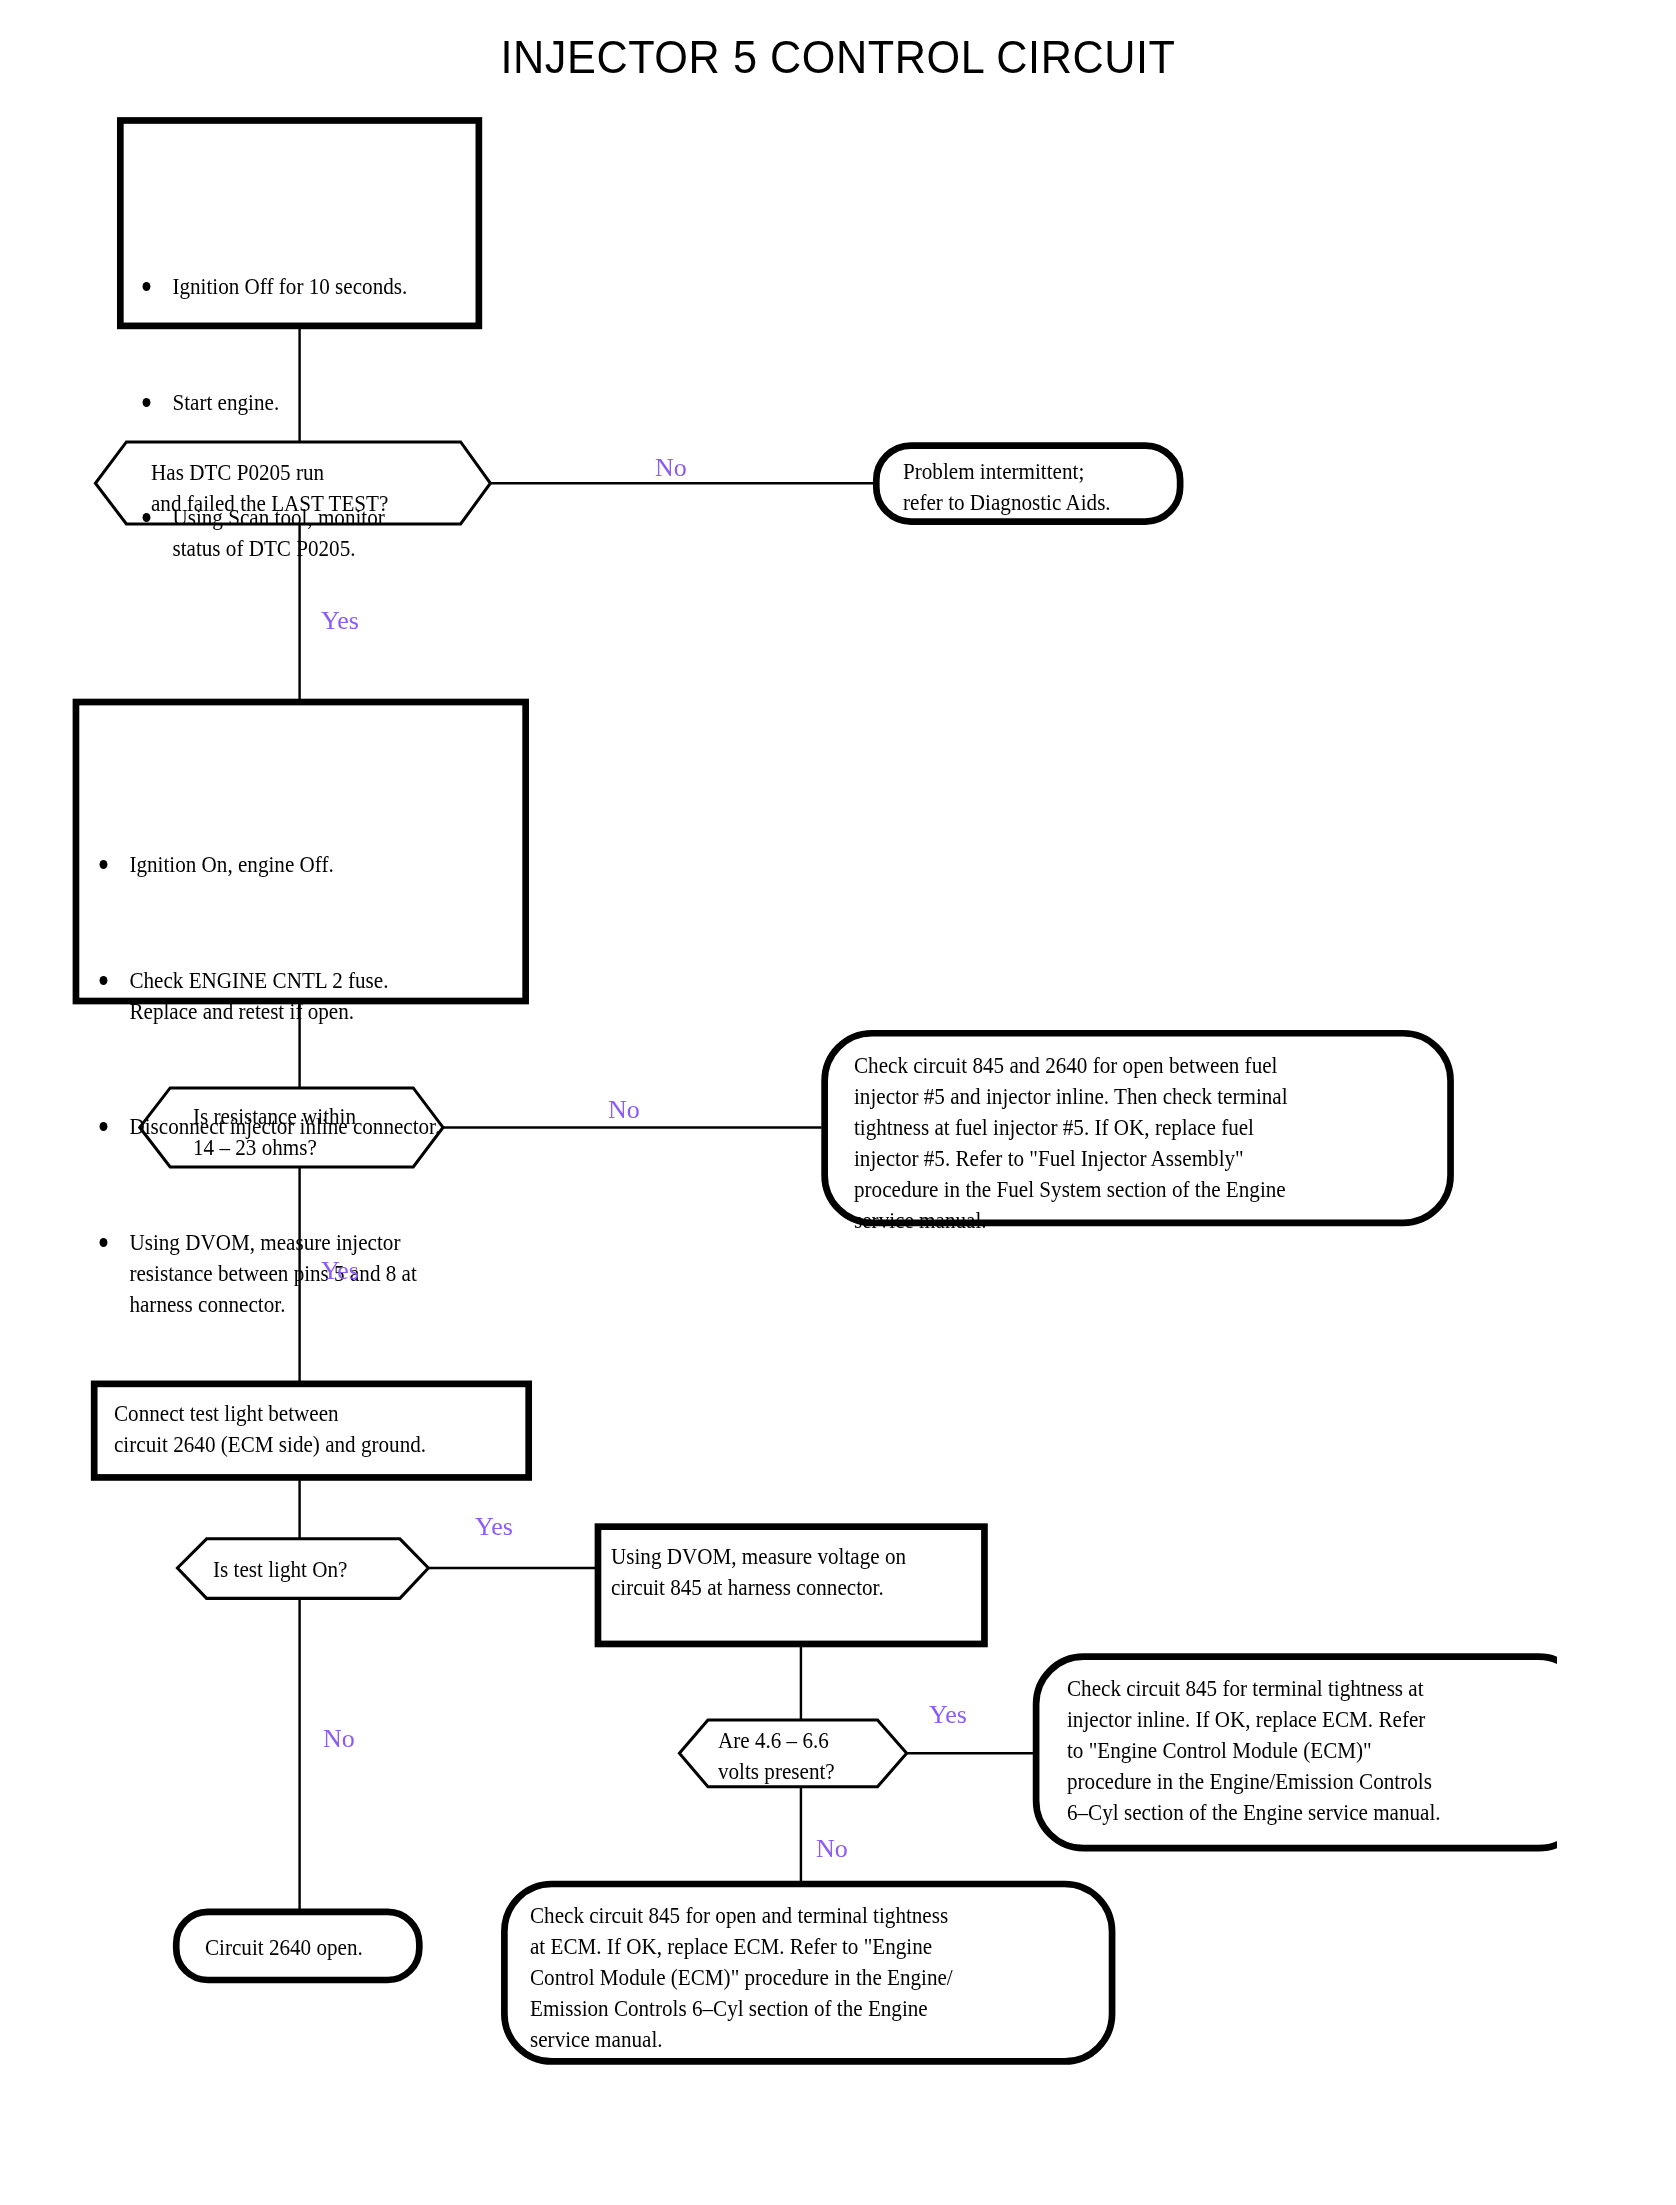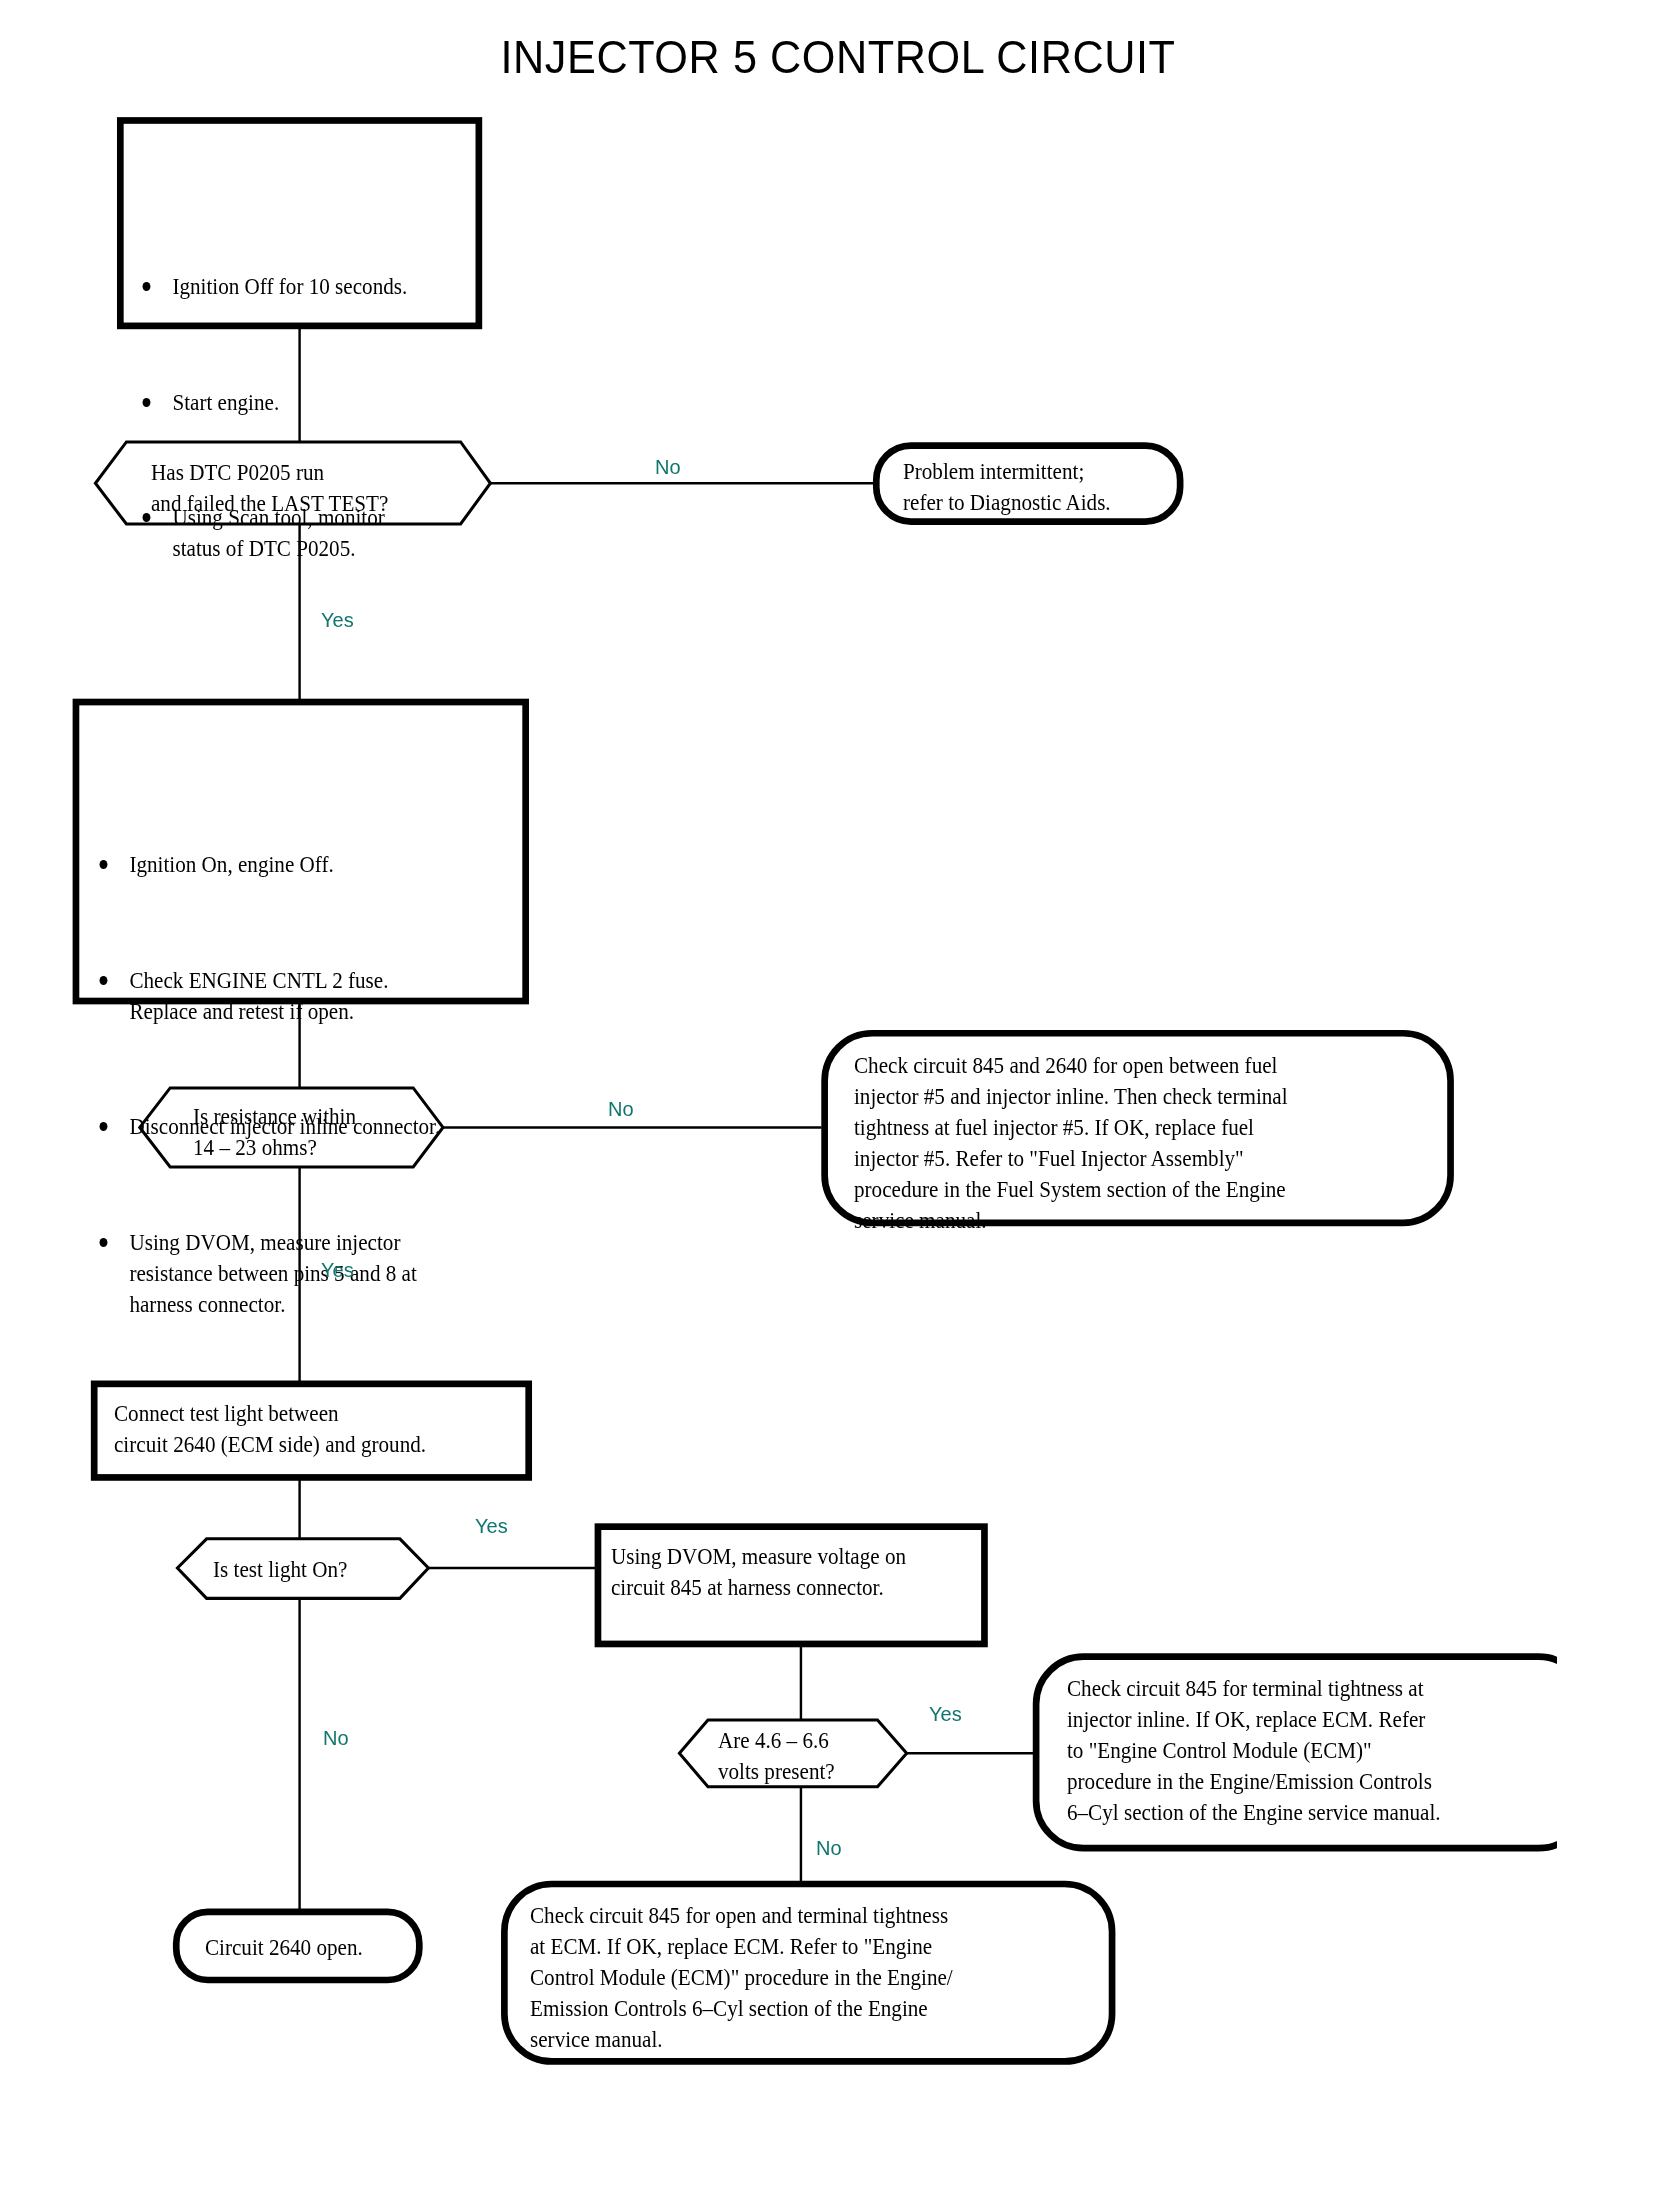--- a/index.html
+++ b/index.html
@@ -62,23 +62,23 @@
     color: #000000;
     font-family: "Liberation Serif", "DejaVu Serif", serif;
     font-size: 24px;
     line-height: 31px;
     white-space: pre;
     transform: scaleX(0.88);
     transform-origin: left top;
   }
   .edge-label {
     position: absolute;
-    color: #0f766e;
-    font-family: Liberation Sans, sans-serif;
-    font-size: 20px;
+    color: #8b5cf6;
+    font-family: Liberation Serif, serif;
+    font-size: 26px;
     line-height: 25.5px;
     white-space: pre;
   }
   ul.blist {
     list-style: none;
     margin: 0;
     padding: 0;
   }
   ul.blist > li {
     position: relative;

